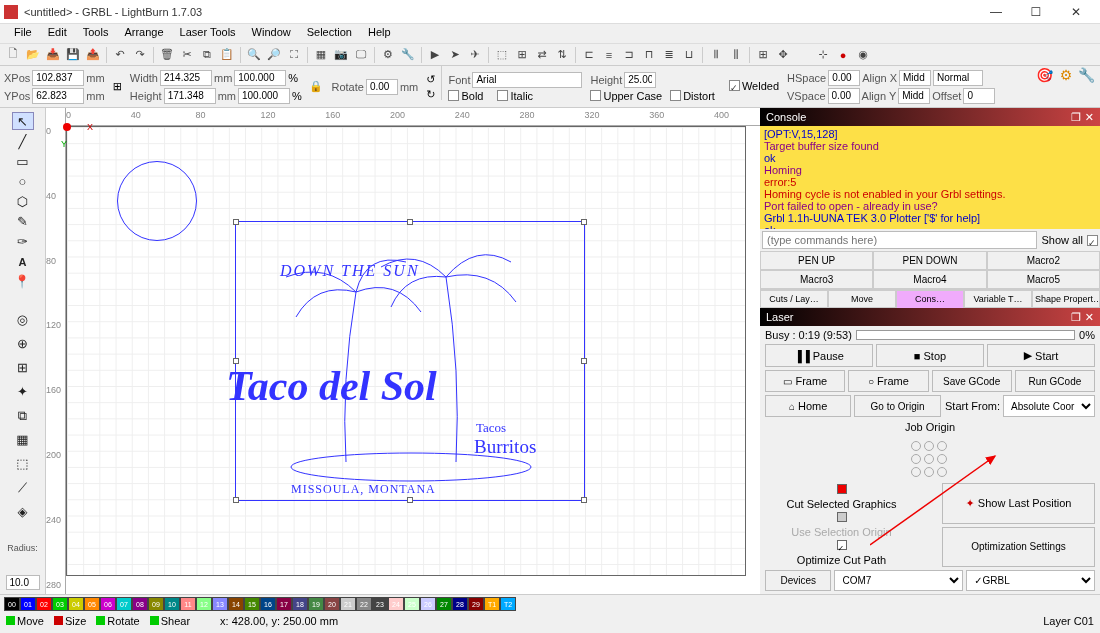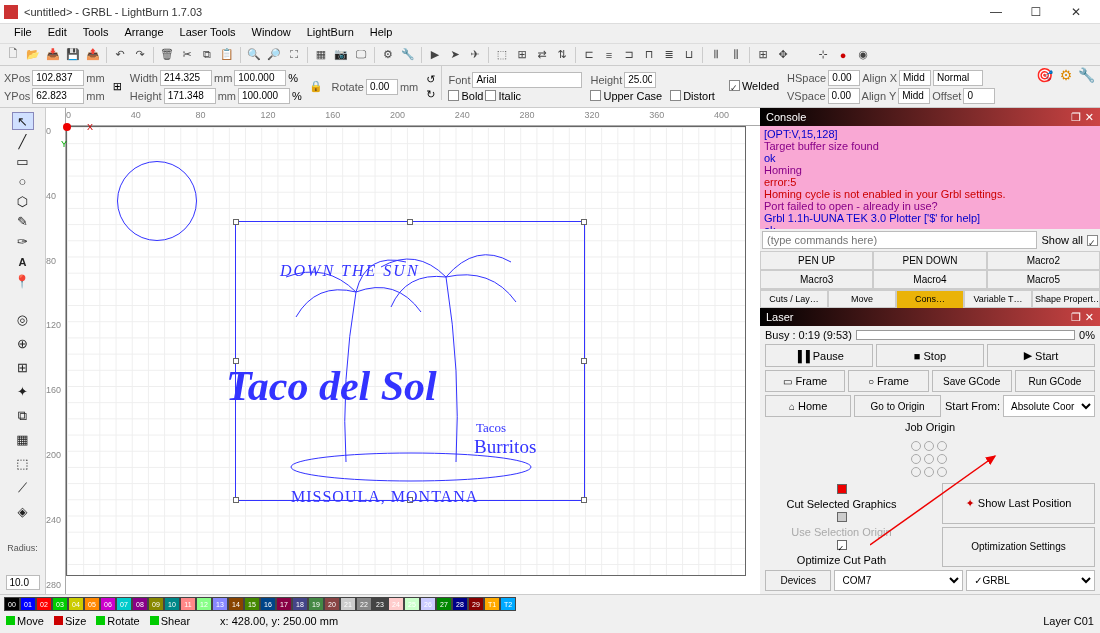--- a/index.html
+++ b/index.html
@@ -39,32 +39,32 @@
 .origin-dot { position: absolute; width: 8px; height: 8px; background: #e00; border-radius: 50%; left: -4px; top: -4px; }
 .origin-x { position: absolute; left: 20px; top: -5px; color: #c00; font-size: 9px; }
 .origin-y { position: absolute; left: -6px; top: 12px; color: #0a0; font-size: 9px; }
 .art-circle { position: absolute; border: 1px solid #33f; border-radius: 50%; }
 .art-box { position: absolute; border: 1px solid #33f; }
 .art-txt { position: absolute; color: #33f; font-style: italic; font-family: cursive, serif; white-space: nowrap; }
 .sel-handle { position: absolute; width: 6px; height: 6px; border: 1px solid #666; background: #fff; }
 .right-panels { width: 340px; background: #f0f0f0; display: flex; flex-direction: column; }
 .panel-hdr { height: 18px; background: linear-gradient(90deg, #000, #c44); color: #fff; padding: 1px 6px; display: flex; align-items: center; font-size: 11px; }
 .panel-hdr .pbtns { margin-left: auto; display: flex; gap: 4px; font-size: 10px; }
-.console-body { flex: 1; background: #f9a8d4; overflow: auto; padding: 2px 4px; font-family: monospace; font-size: 10px; line-height: 12px; }
+.console-body { flex: 1; background: #fde047; overflow: auto; padding: 2px 4px; font-family: monospace; font-size: 10px; line-height: 12px; }
 .console-body div { white-space: pre; }
 .c-blue { color: #00c; }
 .c-purp { color: #808; }
 .c-red { color: #c00; }
 .console-input-row { display: flex; padding: 2px; gap: 4px; align-items: center; }
 .console-input { flex: 1; background: #fff; border: 1px solid #bbb; padding: 2px 4px; color: #888; }
 .macro-row { display: flex; }
 .macro-btn { flex: 1; background: #f0f0f0; border: 1px solid #ccc; text-align: center; padding: 3px 0; font-size: 10px; cursor: pointer; }
 .tab-row { display: flex; border-top: 1px solid #ccc; }
 .tab { flex: 1; text-align: center; padding: 3px 2px; font-size: 9px; background: #f0f0f0; border: 1px solid #ccc; cursor: pointer; white-space: nowrap; overflow: hidden; }
-.tab.active { background: #eab308; border-bottom: none; }
+.tab.active { background: #f0abfc; border-bottom: none; }
 .laser-body { padding: 3px 5px; display: flex; flex-direction: column; gap: 3px; font-size: 10px; }
 .busy-row { display: flex; align-items: center; gap: 4px; }
 .busy-bar { flex: 1; height: 10px; border: 1px solid #999; background: #fff; }
 .btn-row { display: flex; gap: 3px; }
 .lbtn { flex: 1; background: #f0f0f0; border: 1px solid #bbb; text-align: center; padding: 4px 2px; font-size: 10px; cursor: pointer; display: flex; align-items: center; justify-content: center; gap: 3px; }
 .opt-row { display: flex; align-items: center; gap: 4px; padding: 1px 0; flex-direction: column; }
 .opt-sq { width: 10px; height: 10px; border: 1px solid #666; }
 .opt-sq.red { background: #e00; }
 .opt-sq.gray { background: #ccc; }
 .opt-sq.on { background: #fff; }
@@ -92,21 +92,21 @@
   </div>
 </div>
 
 <div class="menubar">
   <div class="menu-item">File</div>
   <div class="menu-item">Edit</div>
   <div class="menu-item">Tools</div>
   <div class="menu-item">Arrange</div>
   <div class="menu-item">Laser Tools</div>
   <div class="menu-item">Window</div>
-  <div class="menu-item">LightBurn</div>
+  <div class="menu-item">Selection</div>
   <div class="menu-item">Help</div>
 </div>
 
 <div class="toolbar-row">
   <span class="tool-btn">🗋</span>
   <span class="tool-btn">📂</span>
   <span class="tool-btn">📥</span>
   <span class="tool-btn">💾</span>
   <span class="tool-btn">📤</span>
   <span class="tool-sep"></span>
@@ -202,21 +202,21 @@
       <span>↻</span>
     </div>
   <div class="tool-sep" style="height:34px"></div>
   <div class="prop-group">
     <div class="prop-line">
         <span class="prop-lbl">Font</span>
         <input class="prop-val" style="width: 110px;" value="Arial">
       </div>
     <div class="prop-line">
       <span class="chk"></span>
-        <span style="margin-right:0">Bold</span>
+        <span style="margin-right:12px">Bold</span>
       <span class="chk"></span>
         <span>Italic</span>
     </div>
   </div>
   <div class="prop-group">
     <div class="prop-line">
         <span class="prop-lbl">Height</span>
         <input class="prop-val small-val" value="25.00" style="">
       </div>
     <div class="prop-line">
@@ -333,21 +333,21 @@
             <g stroke="#33f" stroke-width="1" fill="none">
               <path d="M110,240 Q105,160 120,70 M120,70 Q90,40 50,55 M120,70 Q130,30 170,40 M120,70 Q80,60 60,95 M120,70 Q160,55 185,90"></path>
               <path d="M220,240 Q225,150 210,55 M210,55 Q180,25 145,45 M210,55 Q240,20 275,40 M210,55 Q170,50 155,85 M210,55 Q255,45 280,80"></path>
               <ellipse cx="175" cy="245" rx="120" ry="14"></ellipse>
             </g>
           </svg>
           <div class="art-txt" style="left:44px;top:40px;font-size:16px;letter-spacing:2px">DOWN THE SUN</div>
           <div class="art-txt" style="left:-10px;top:140px;font-size:42px;font-weight:bold">Taco del Sol</div>
           <div class="art-txt" style="left:240px;top:198px;font-size:13px;font-style:normal">Tacos</div>
           <div class="art-txt" style="left:238px;top:214px;font-size:19px;font-style:normal">Burritos</div>
-          <div class="art-txt" style="left:55px;top:266px;font-size:16px;font-style:normal;letter-spacing:1px">MISSOULA, MONTANA</div>
+          <div class="art-txt" style="left:55px;top:260px;font-size:12px;font-style:normal;letter-spacing:1px">MISSOULA, MONTANA</div>
         </div>
       </div>
     </div>
   </div>
 
   <div class="right-panels">
 
     <div class="panel-hdr">
       <span>Console</span>
       <span class="pbtns">

